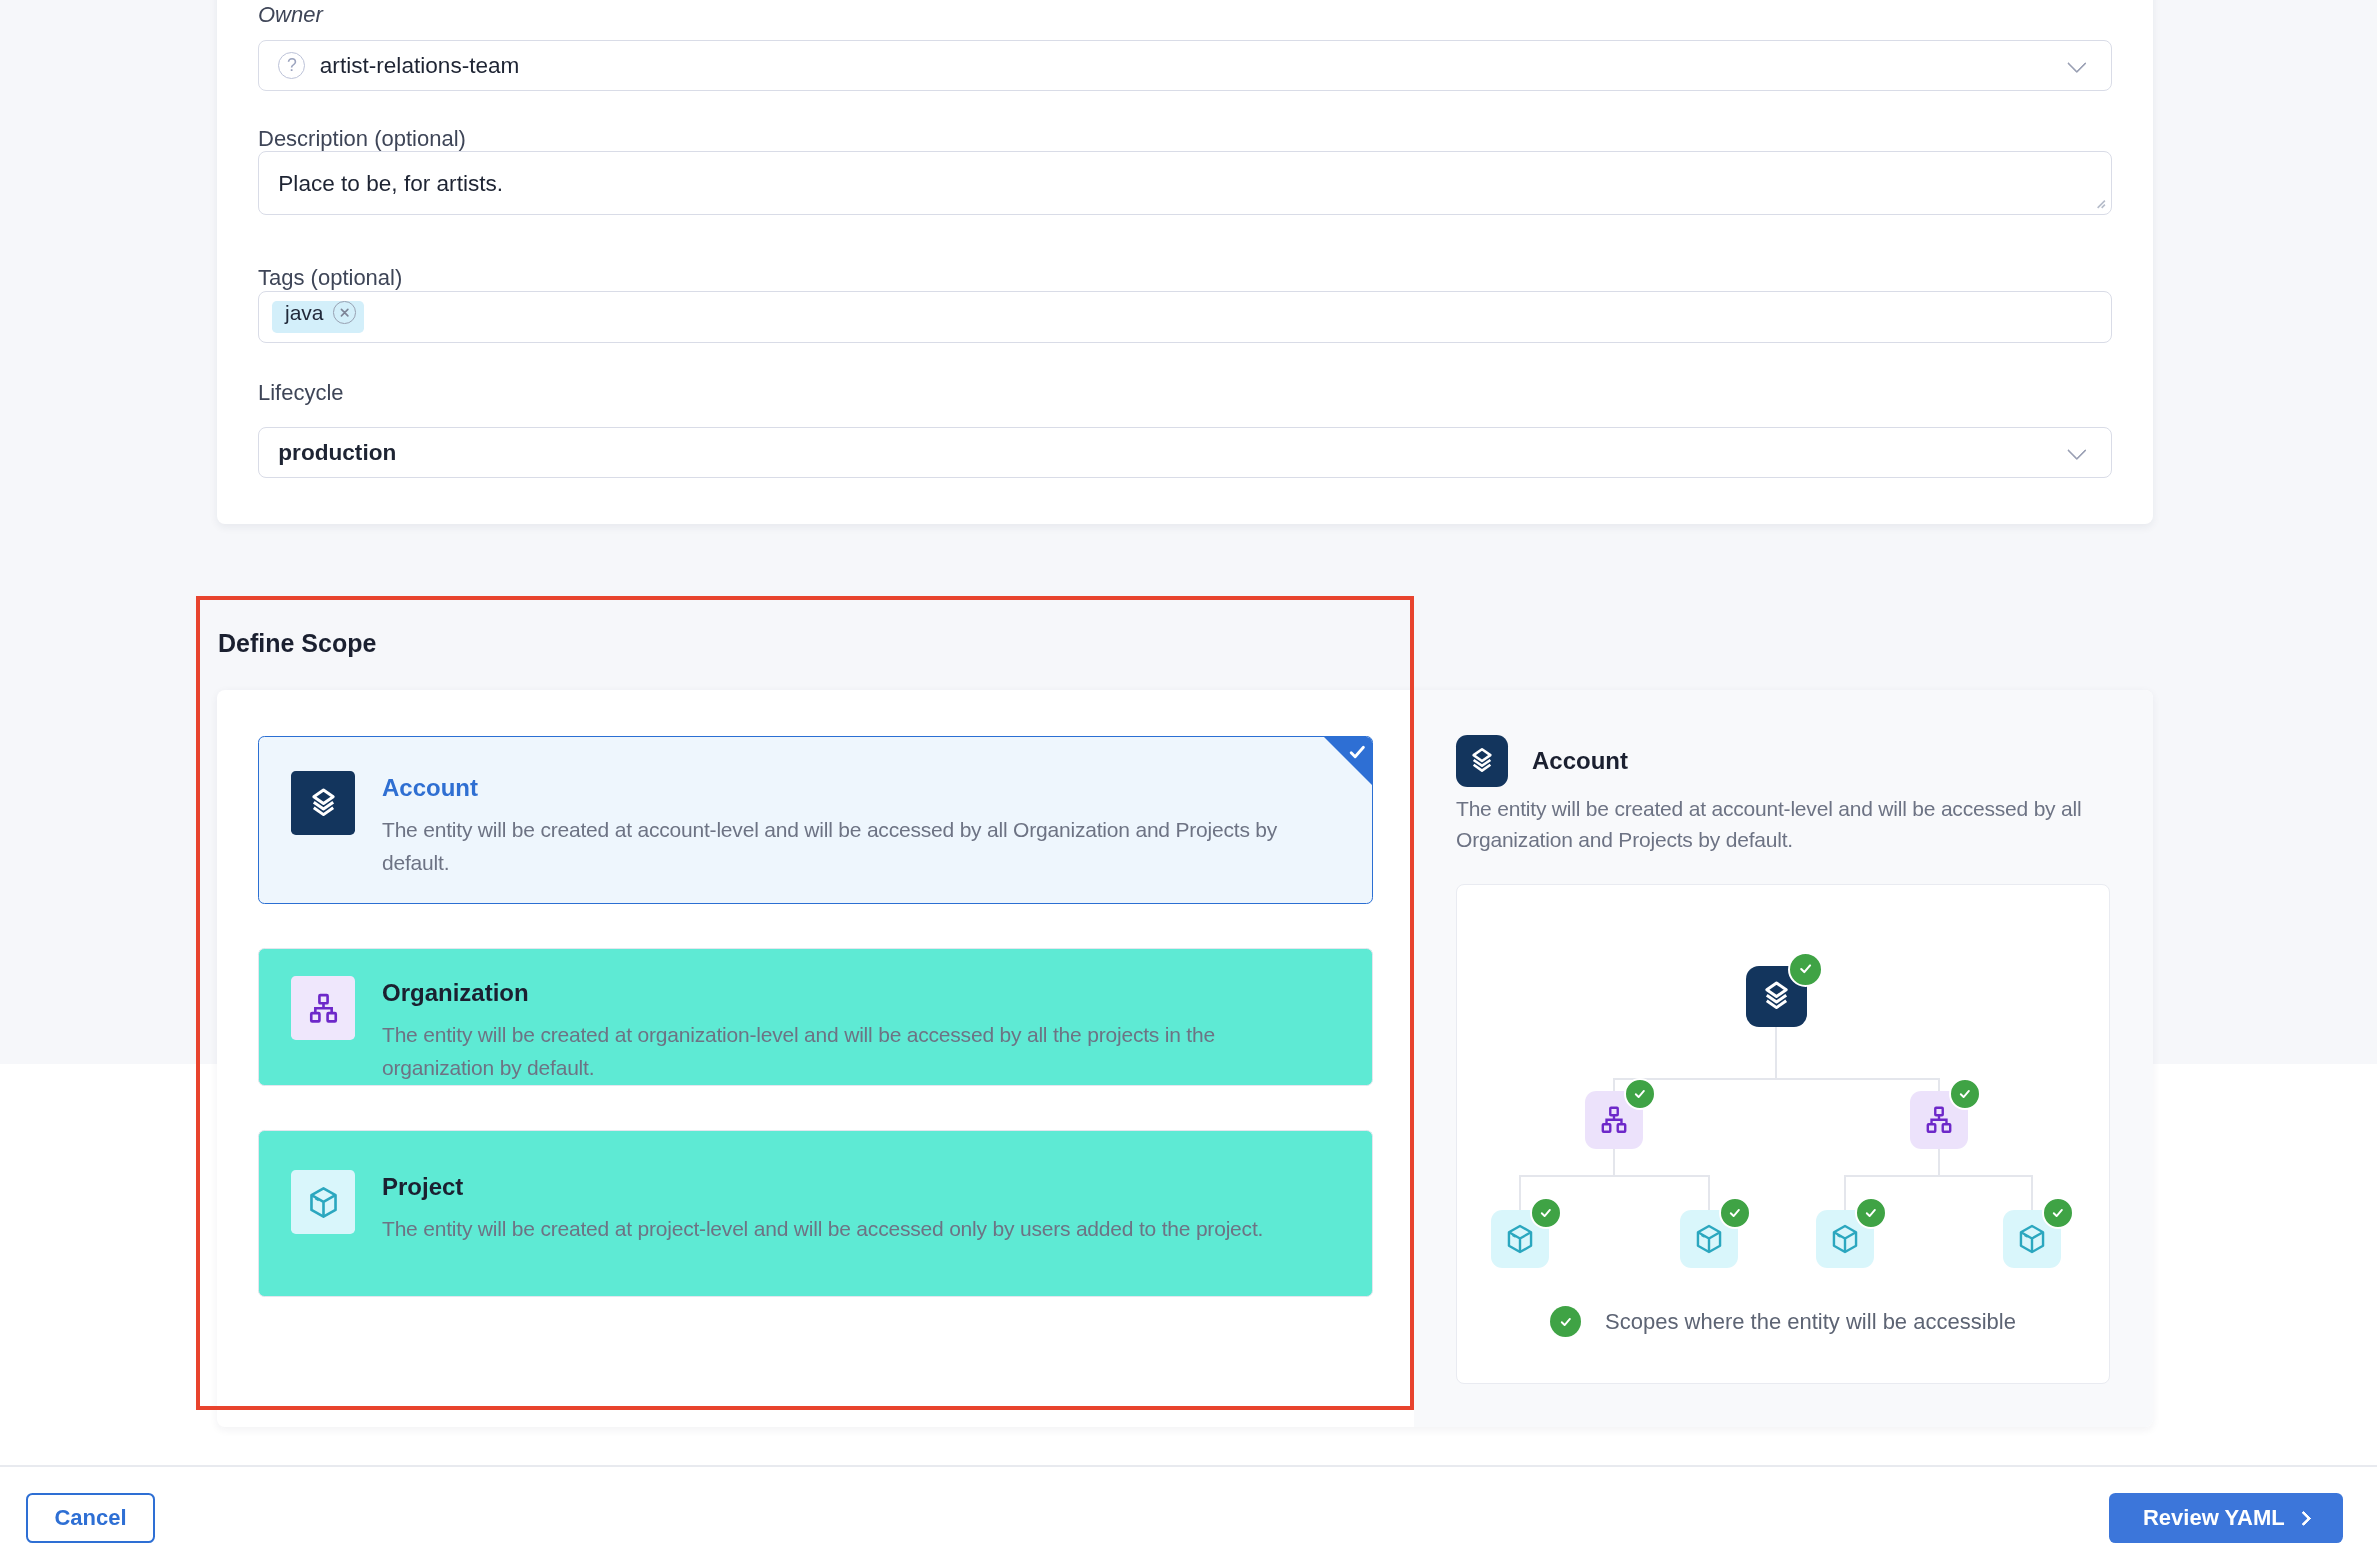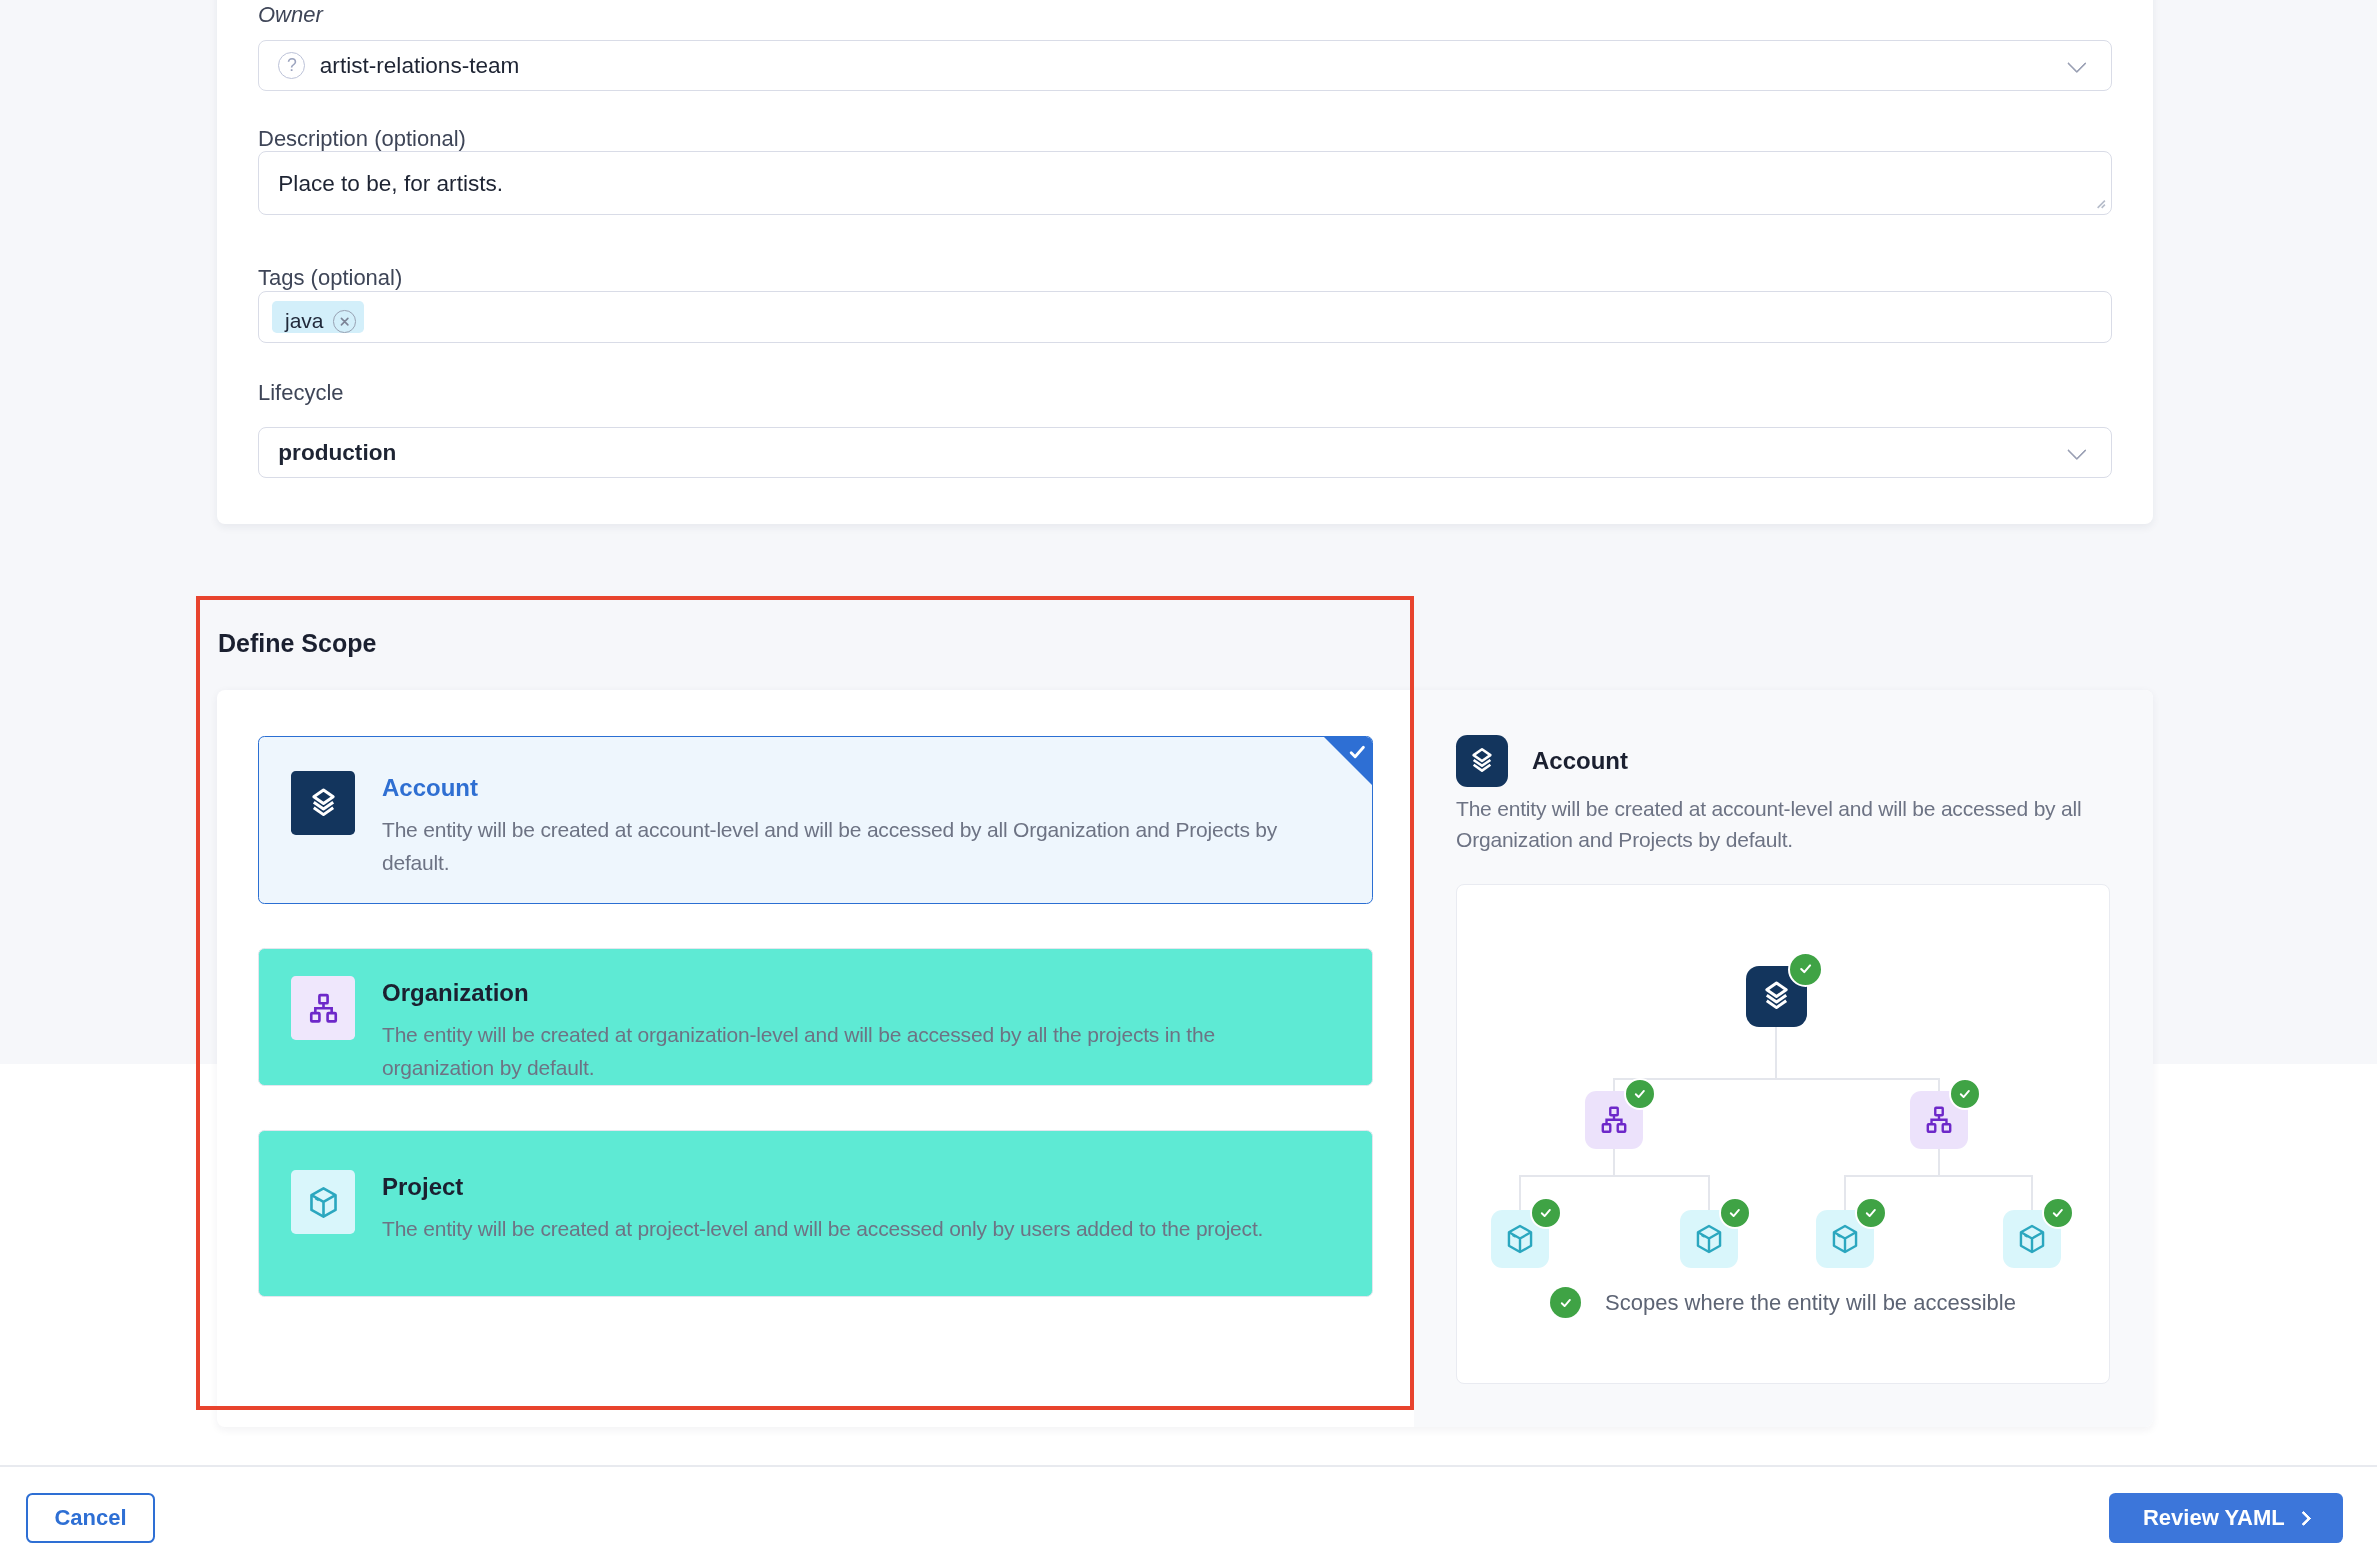--- a/index.html
+++ b/index.html
@@ -19,21 +19,21 @@
   .chev { position:absolute; right:27px; top:50%; width:13.7px; height:13.7px;
           border-right:2.8px solid #9aa0b4; border-bottom:2.8px solid #9aa0b4;
           transform:translateY(-70%) rotate(45deg); border-radius:1.6px; }
   .help-circ { width:27px; height:27px; border:1.6px solid #bcc2d8; border-radius:50%;
                color:#9aa2bd; font-size:17.7px; display:flex; align-items:center; justify-content:center;
                margin-right:14.5px; flex:0 0 auto; }
   .textarea { height:64px; align-items:flex-start; padding:19.3px; position:absolute; }
   .textarea .val { font-size:22.6px; color:#1e2433; }
   .resize-grip { position:absolute; right:4.8px; bottom:4.8px; }
   .tags-box { height:52px; padding:0 13px; }
-  .chip { display:flex; align-items:flex-end; gap:9.7px; background:#d3effa; border-radius:4.8px;
+  .chip { display:flex; align-items:flex-start; gap:9.7px; background:#d3effa; border-radius:4.8px;
           height:32px; padding:0 8px 0 13px; }
   .chip .chip-txt { font-size:21px; color:#21293a; }
   .chip-x { width:22.6px; height:22.6px; border:1.6px solid #98a1b2; border-radius:50%;
             display:flex; align-items:center; justify-content:center; color:#7c8496; }
 
   
   .define-title { position:absolute; left:218px; top:629px; font-size:25px; font-weight:700; color:#1b2030; }
   .section-card { position:absolute; left:217px; top:690px; width:1936px; height:737px;
                   background:#fff; border-radius:8px; box-shadow:0 2.4px 8px rgba(32,41,70,.06); }
   .preview-panel { position:absolute; left:1197px; top:0; width:739px; height:737px;
@@ -70,21 +70,21 @@
   .diagram-card { position:absolute; left:42px; top:194px; width:654px; height:500px;
                   background:#fff; border:1.6px solid #e9ebf1; border-radius:8px; }
   .node { position:absolute; display:flex; align-items:center; justify-content:center; }
   .node-account { left:289px; top:81px; width:61px; height:61px; border-radius:13px; background:#13355d; color:#fff; }
   .node-org { width:58px; height:58px; border-radius:11.3px; background:#ece2fb; color:#6d28c9; }
   .node-project { width:58px; height:58px; border-radius:11.3px; background:#d9f6fb; color:#2ba7bf; }
   .badge { position:absolute; top:-13px; right:-13px; width:32px; height:32px; border-radius:50%;
            background:#3fa345; border:2.4px solid #fff; display:flex; align-items:center; justify-content:center; }
   .badge.big { width:35px; height:35px; top:-14.5px; right:-16px; }
   .conn { position:absolute; background:#e4e6ec; }
-  .legend-row { position:absolute; left:0; top:402px; width:100%; display:flex;
+  .legend-row { position:absolute; left:0; top:421px; width:100%; display:flex;
                 align-items:center; justify-content:center; gap:24px; }
   .legend-badge { width:31px; height:31px; border-radius:50%; background:#3fa345;
                   display:flex; align-items:center; justify-content:center; }
   .legend-txt { font-size:22px; color:#5d6474; }
 
   
   .footer-divider { position:absolute; left:0; top:1465px; width:2377px; height:1.6px; background:#e8eaef; }
   .btn { position:absolute; top:1493px; height:50px; border-radius:6.4px; font-size:22px; font-weight:700;
          display:flex; align-items:center; justify-content:center; cursor:pointer; }
   .btn-cancel { left:26px; width:129px; background:#fff; border:2px solid #2e6fd4; color:#2e6fd4; }

